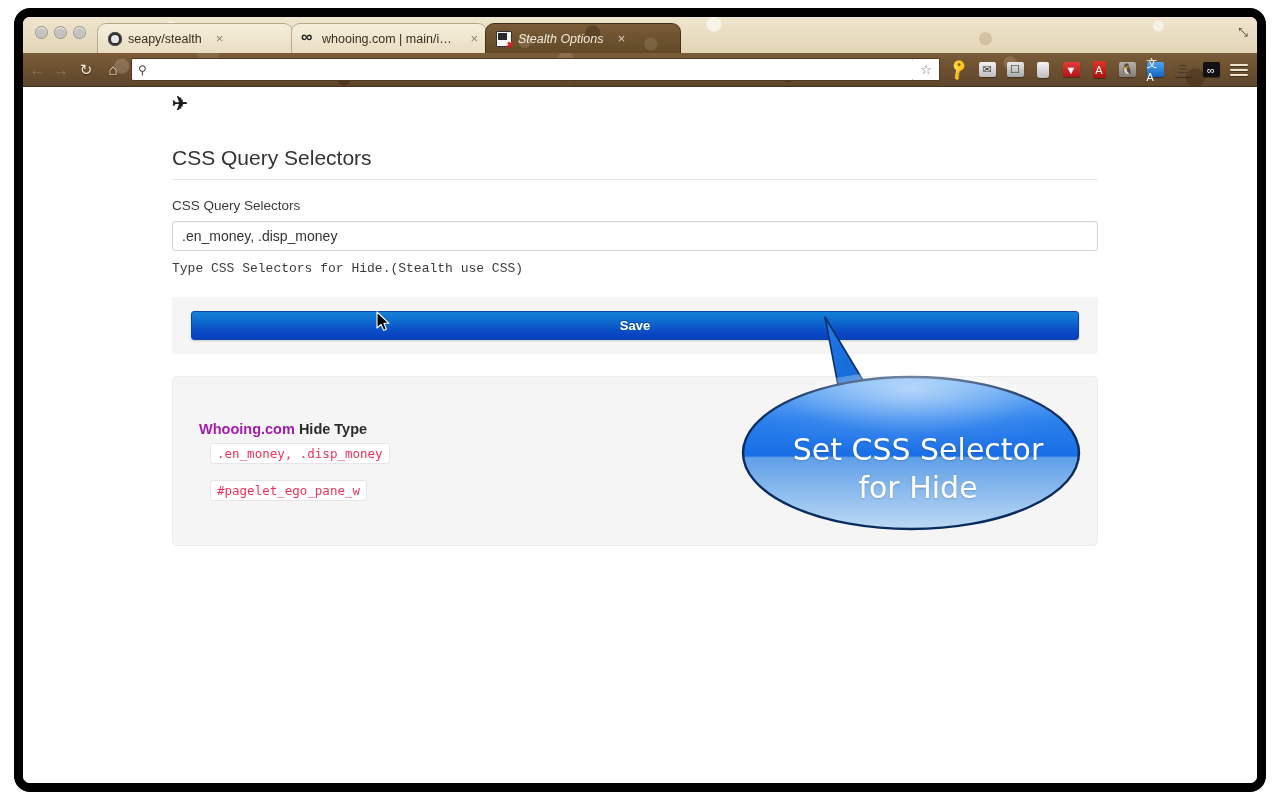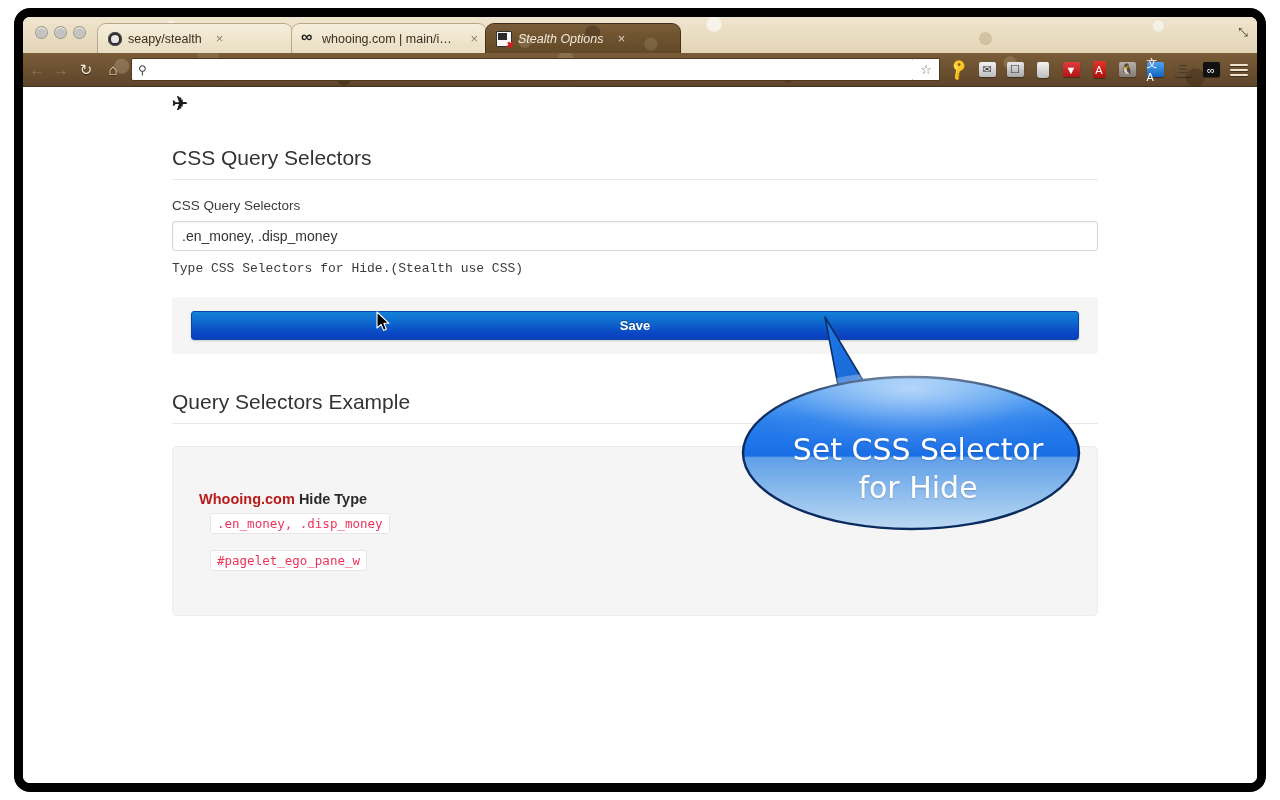--- a/index.html
+++ b/index.html
@@ -412,21 +412,21 @@
     box-sizing: border-box;
   }
   .example-row { margin-bottom: 16px; }
   .example-row:last-child { margin-bottom: 0; }
   .example-title {
     font-size: 14.5px;
     font-weight: bold;
     color: #2b2b2b;
     margin-bottom: 6px;
   }
-  .example-site { color: #b91c1c; }
+  .example-site { color: #a21caf; }
   .code-chip {
     display: inline-block;
     margin-left: 11px;
     background: #ffffff;
     border: 1px solid #e6e6e6;
     border-radius: 3px;
     padding: 2px 6px;
     font-family: "DejaVu Sans Mono", monospace;
     font-size: 12.5px;
     color: #f0325a;
@@ -572,21 +572,20 @@
           <div class="field-label">CSS Query Selectors</div>
 
           <input class="text-input" type="text" value=".en_money, .disp_money" style="">
 
           <p class="help-text">Type CSS Selectors for Hide.(Stealth use CSS)</p>
 
           <div id="save-panel">
             <button id="save-button">Save</button>
           </div>
 
-          <h2 class="section-title" id="examples-heading">Query Selectors Example</h2>
 
           <div id="examples-panel">
 
             <div class="example-row">
               <div class="example-title">
                 <span class="example-site">Whooing.com</span>
                 <span>Hide Type</span>
               </div>
               <span class="code-chip">.en_money, .disp_money</span>
             </div>

